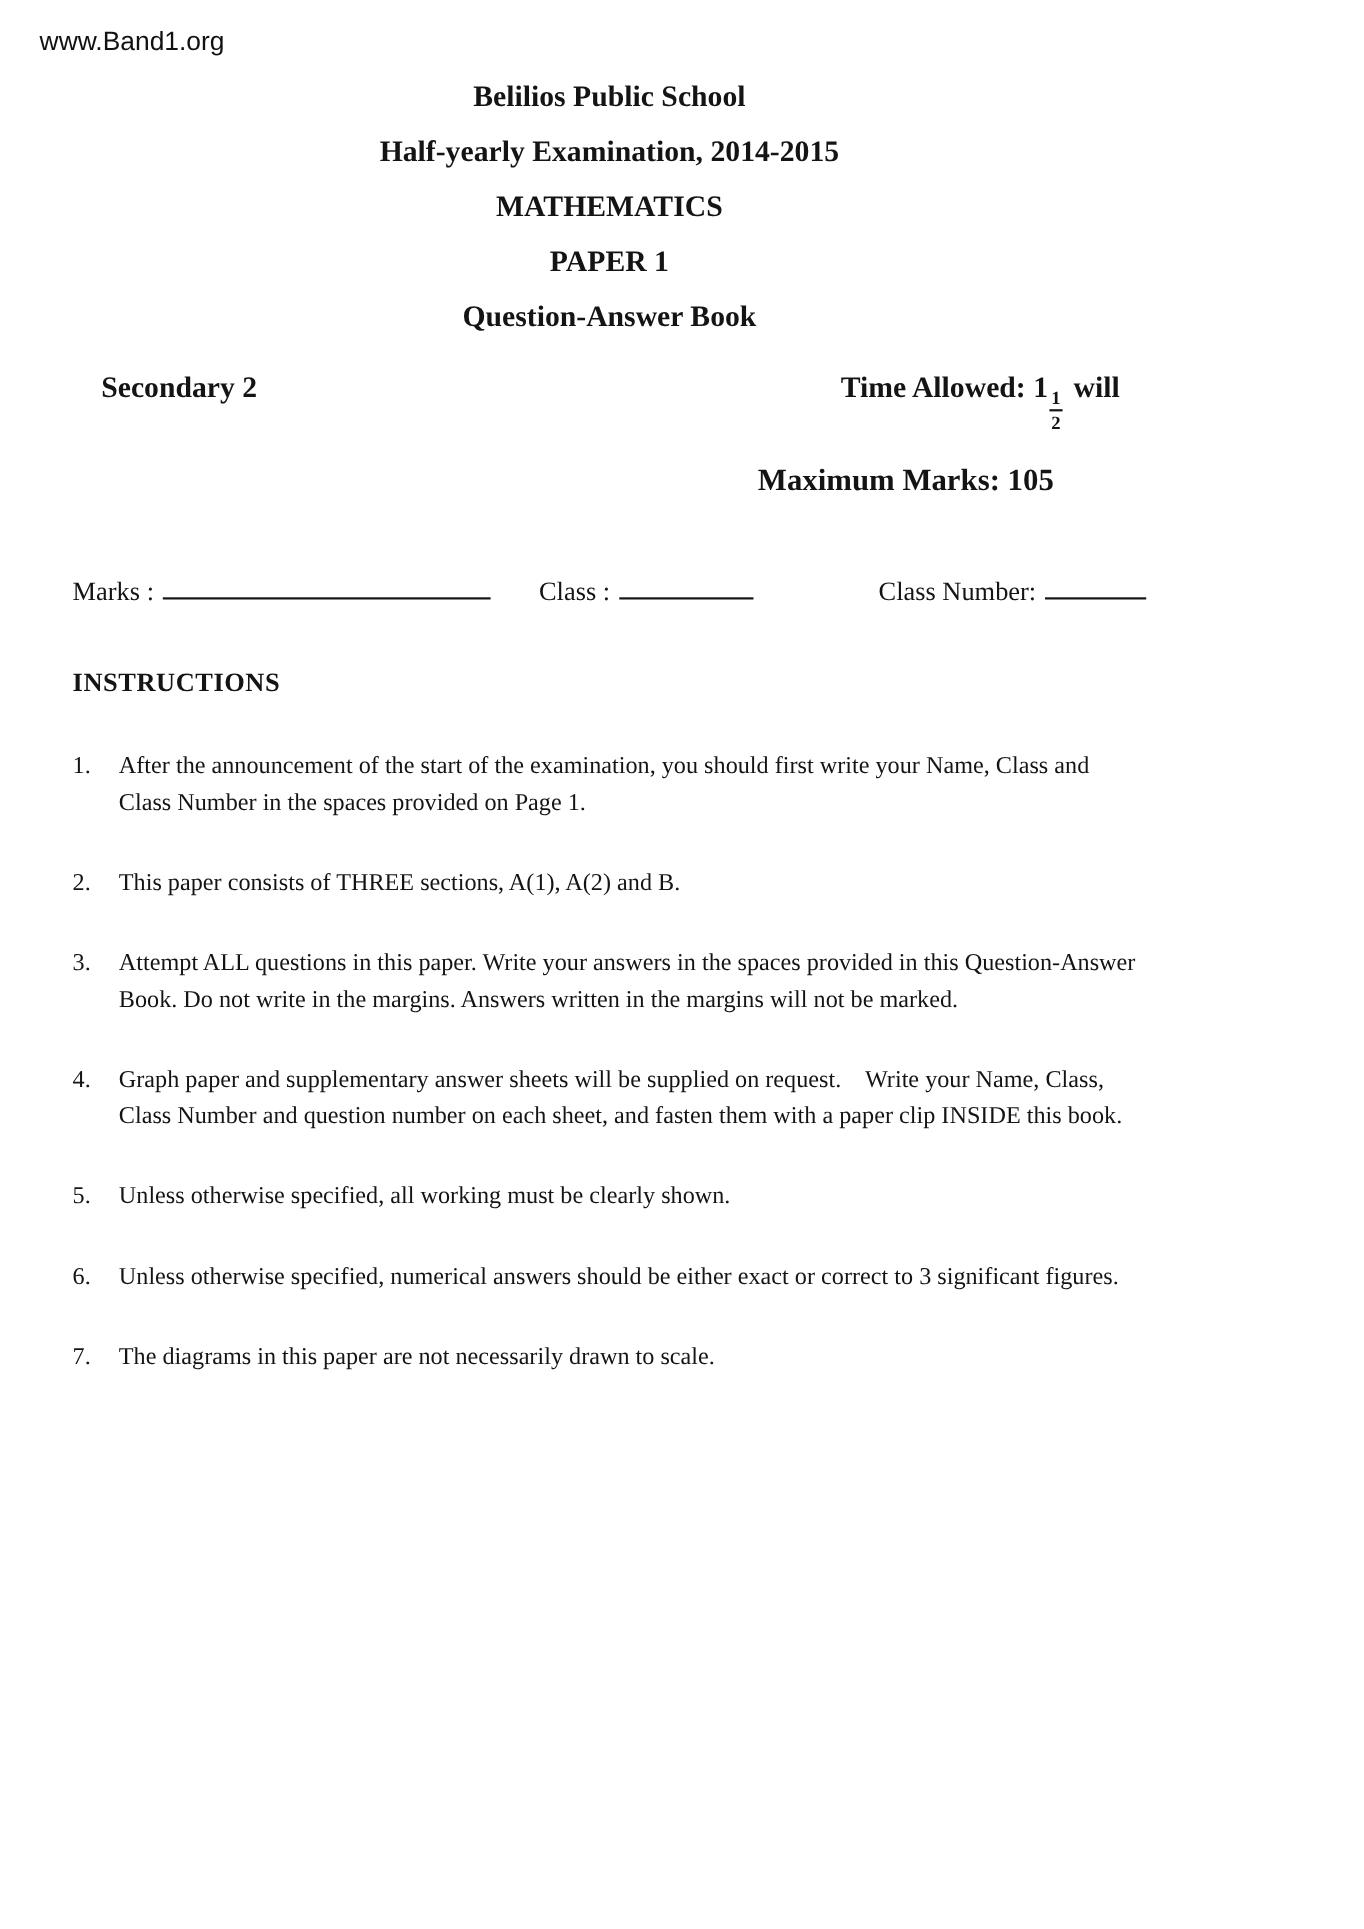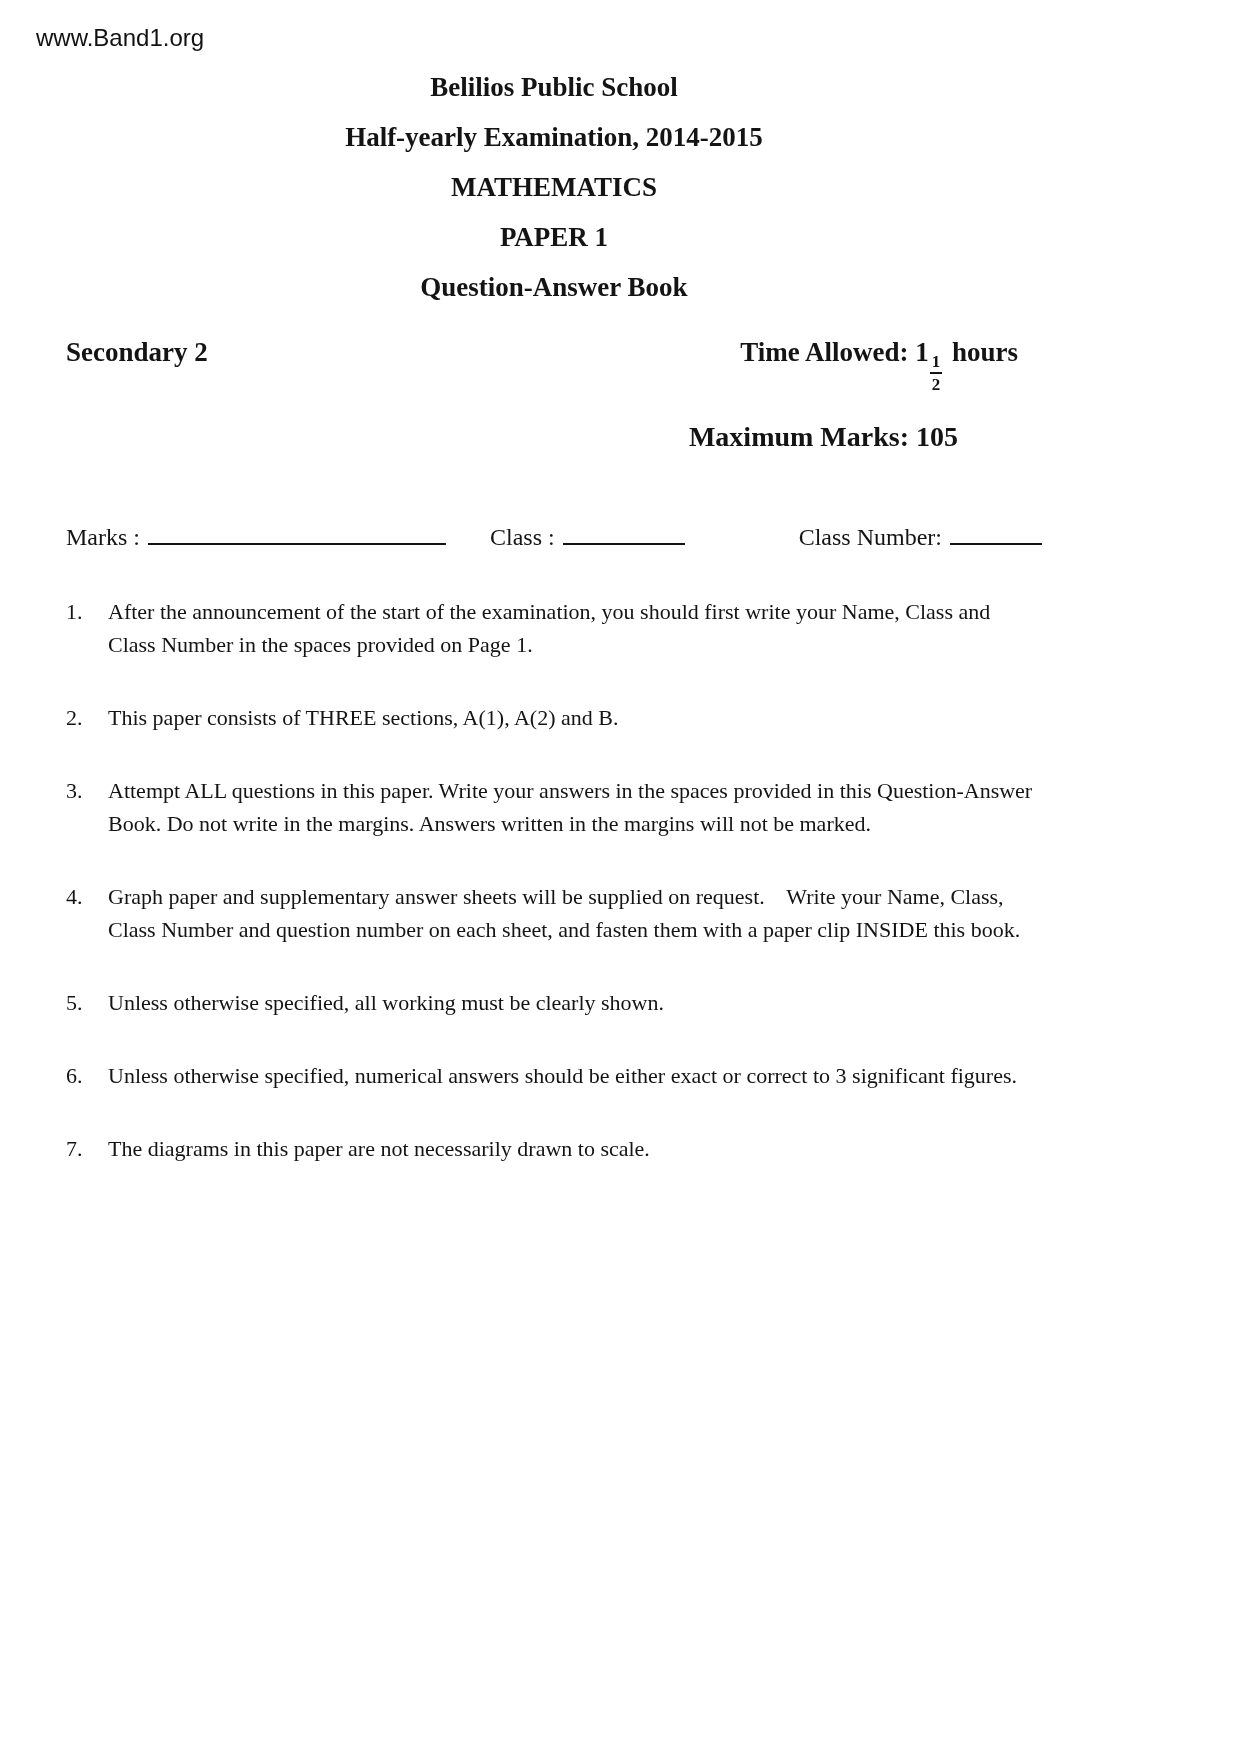--- a/index.html
+++ b/index.html
@@ -41,21 +41,21 @@
     line-height: 1.0;
   }
   .meta-row {
     display: flex;
     justify-content: space-between;
     align-items: flex-start;
     margin-top: 36px;
     font-size: 27px;
     font-weight: bold;
   }
-  .meta-left { padding-left: 0; }
+  .meta-left { padding-left: 0; margin-left: 26px; }
   .meta-right { padding-right: 24px; white-space: nowrap; }
   .frac {
     display: inline-flex;
     flex-direction: column;
     align-items: center;
     vertical-align: -6px;
     line-height: 1;
     font-size: 17px;
     font-weight: bold;
     margin: 0 3px 0 1px;
@@ -132,38 +132,39 @@
   </div>
 
   <div class="meta-row">
     <div class="meta-left">Secondary 2</div>
     <div class="meta-right">
       <span>Time Allowed:</span>
       <span>1</span><span class="frac">
           <span class="num">1</span>
           <span class="den">2</span>
         </span>
-      <span>hours</span>
+      <span>will</span>
     </div>
   </div>
 
   <div class="max-marks-row">Maximum Marks: 105</div>
 
   <div class="fields-row">
     <div class="field-name">
       <span>Marks :</span><span class="blank-line blank-name"></span>
     </div>
     <div class="field-class">
       <span>Class :</span><span class="blank-line blank-class"></span>
     </div>
     <div class="field-classnum">
       <span>Class Number:</span><span class="blank-line blank-classnum"></span>
     </div>
   </div>
 
+  <div class="instructions-heading">INSTRUCTIONS</div>
 
   <div class="instr-list">
     <div class="instr-item">
       <div class="instr-num">1.</div>
       <div class="instr-text">After the announcement of the start of the examination, you should first write your Name, Class and Class Number in the spaces provided on Page 1.</div>
     </div>
     <div class="instr-item">
       <div class="instr-num">2.</div>
       <div class="instr-text">This paper consists of THREE sections, A(1), A(2) and B.</div>
     </div>

